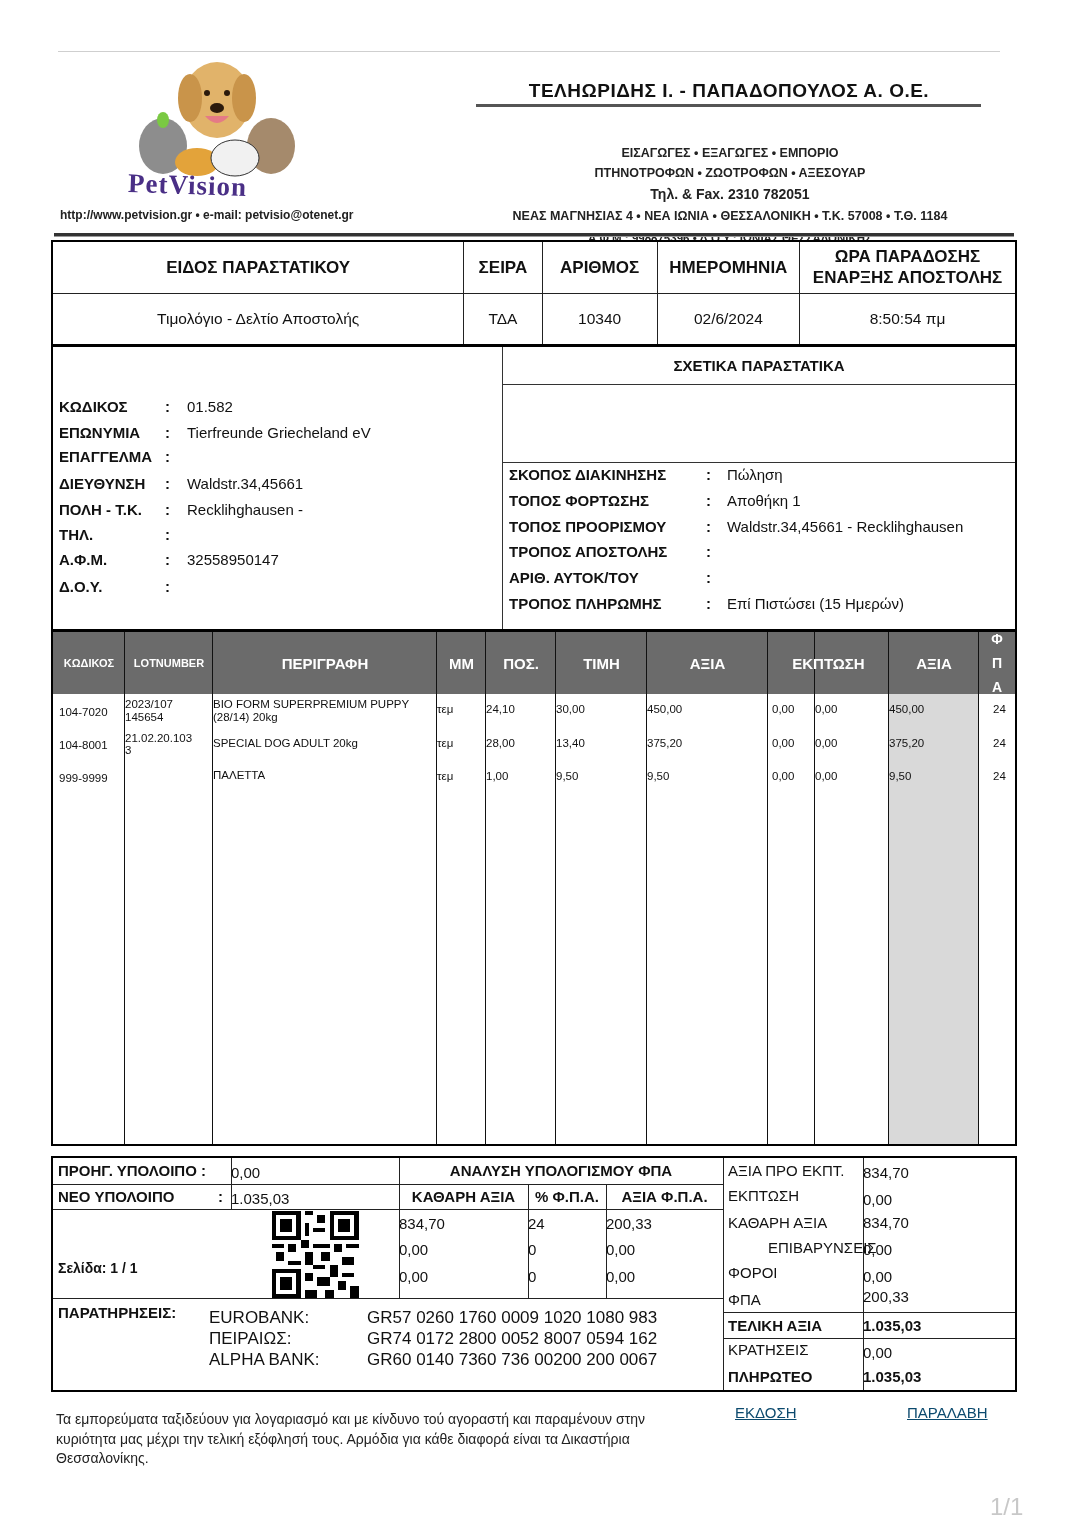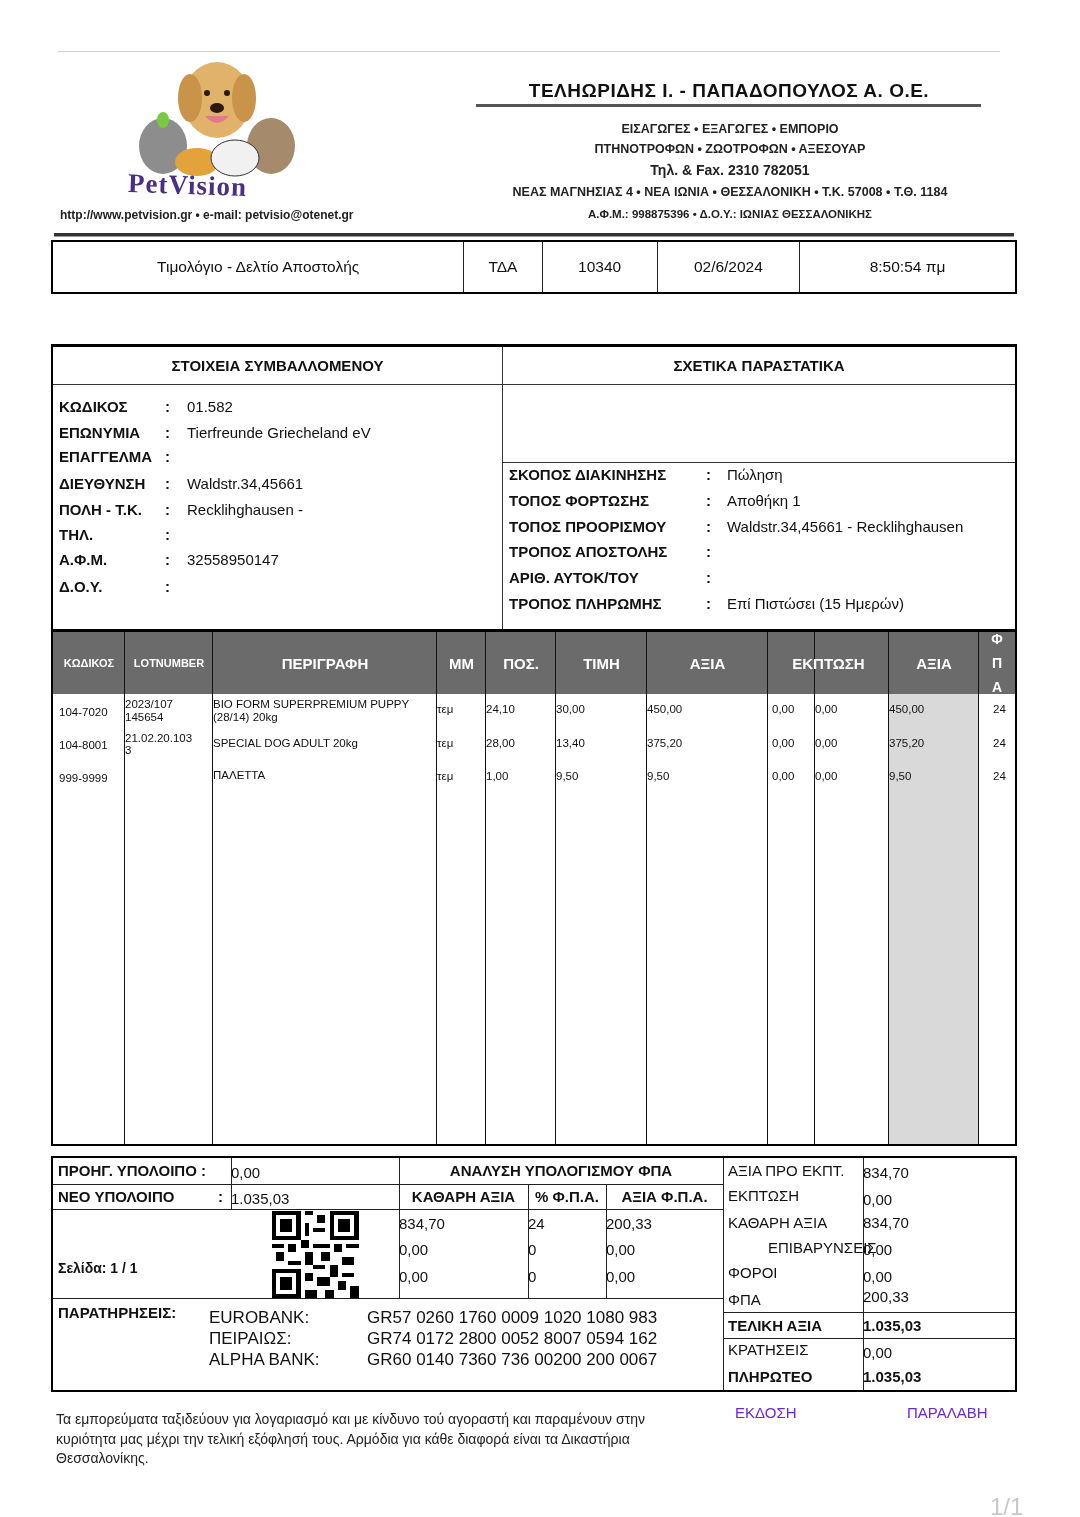--- a/index.html
+++ b/index.html
@@ -9,21 +9,21 @@
   .top-rule { left: 58px; top: 51px; width: 942px; height: 1px; background: #cfcfcf; }
 
   
   .logo { left: 125px; top: 58px; width: 185px; height: 150px; }
   .logo-word { left: 128px; top: 170px; font-family: "Liberation Serif", "DejaVu Serif", serif; font-weight: bold; color: #4a2f86; font-size: 27px; letter-spacing: 1px; transform: rotate(2deg); }
   .web-line { left: 60px; top: 208px; font-size: 12px; font-weight: bold; color: #222; }
 
   
   .co-name { left: 475px; top: 80px; width: 508px; text-align: center; font-weight: bold; font-size: 19px; letter-spacing: 0.5px; }
   .co-rule { left: 476px; top: 104px; width: 505px; height: 3px; background: #555; }
-  .co-line { left: 460px; width: 540px; text-align: center; font-weight: bold; font-size: 12.5px; color: #222; }
+  .co-line { left: 460px; width: 540px; text-align: center; font-weight: bold; font-size: 12.5px; color: #222; margin-top: 24px; }
   .header-rule { left: 54px; top: 233px; width: 960px; height: 4px; background: #333; border-bottom: 1px solid #999; }
 
   
   table { border-collapse: collapse; }
   .doc-table { left: 51px; top: 240px; width: 966px; border: 2px solid #000; }
   .doc-table td { border: 1px solid #222; text-align: center; }
   .doc-table .th { font-weight: bold; font-size: 17px; height: 52px; line-height: 21px; }
   .doc-table .tv { font-size: 15.5px; height: 52px; }
 
   .party-box { left: 51px; top: 344px; width: 966px; height: 287px; border: 2px solid #000; border-top: 3px solid #000; }
@@ -50,21 +50,21 @@
 
   
   .bottom { left: 51px; top: 1156px; width: 966px; height: 236px; border: 2px solid #000; }
   .bl { position: absolute; font-size: 15px; }
   .b { font-weight: bold; }
   .hline { position: absolute; height: 1px; background: #222; }
   .vline { position: absolute; width: 1px; background: #222; }
   .qr { position: absolute; left: 217px; top: 53px; width: 90px; height: 87px; }
 
   .footer-text { left: 56px; top: 1410px; width: 620px; font-size: 14px; line-height: 19.5px; color: #222; }
-  .sig { font-size: 15px; color: #6d28d9; }
+  .sig { font-size: 15px; color: #0c4a6e; text-decoration: underline; }
   .pager { left: 990px; top: 1493px; font-size: 24px; color: #c8c8c8; font-weight: 300; }
 </style>
 </head>
 <body>
 
 <div class="abs top-rule"></div>
 
 <div class="abs logo">
   <svg width="185" height="120" viewBox="0 0 185 120">
     <ellipse cx="92" cy="42" rx="34" ry="38" fill="#e1b36a"></ellipse>
@@ -95,33 +95,42 @@
 
 <table class="abs doc-table">
   <colgroup>
       <col style="width:411px">
       <col style="width:78px">
       <col style="width:115px">
       <col style="width:142px">
       <col style="width:216px">
     </colgroup>
   <tbody>
+      <tr>
+    <td class="th">ΕΙΔΟΣ ΠΑΡΑΣΤΑΤΙΚΟΥ</td>
+    <td class="th">ΣΕΙΡΑ</td>
+    <td class="th">ΑΡΙΘΜΟΣ</td>
+    <td class="th">ΗΜΕΡΟΜΗΝΙΑ</td>
+    <td class="th">
+      <div>ΩΡΑ ΠΑΡΑΔΟΣΗΣ</div>
+      <div>ΕΝΑΡΞΗΣ ΑΠΟΣΤΟΛΗΣ</div>
+    </td>
+  </tr>
   <tr>
     <td class="tv">Τιμολόγιο - Δελτίο Αποστολής</td>
     <td class="tv">ΤΔΑ</td>
     <td class="tv">10340</td>
     <td class="tv">02/6/2024</td>
     <td class="tv">8:50:54 πμ</td>
   </tr>
 </tbody>
   </table>
 
 <div class="abs party-box">
   <div class="abs party-left">
-    <div class="abs sec-title">ΣΤΟΙΧΕΙΑ ΣΥΜΒΑΛΛΟΜΕΝΟΥ</div>
     <div class="kv" style="top:51px">
         <span class="k">ΚΩΔΙΚΟΣ</span>
         <span class="c">:</span>
         <span class="v">01.582</span>
       </div>
     <div class="kv" style="top:77px">
         <span class="k">ΕΠΩΝΥΜΙΑ</span>
         <span class="c">:</span>
         <span class="v">Tierfreunde Griecheland eV</span>
       </div>

